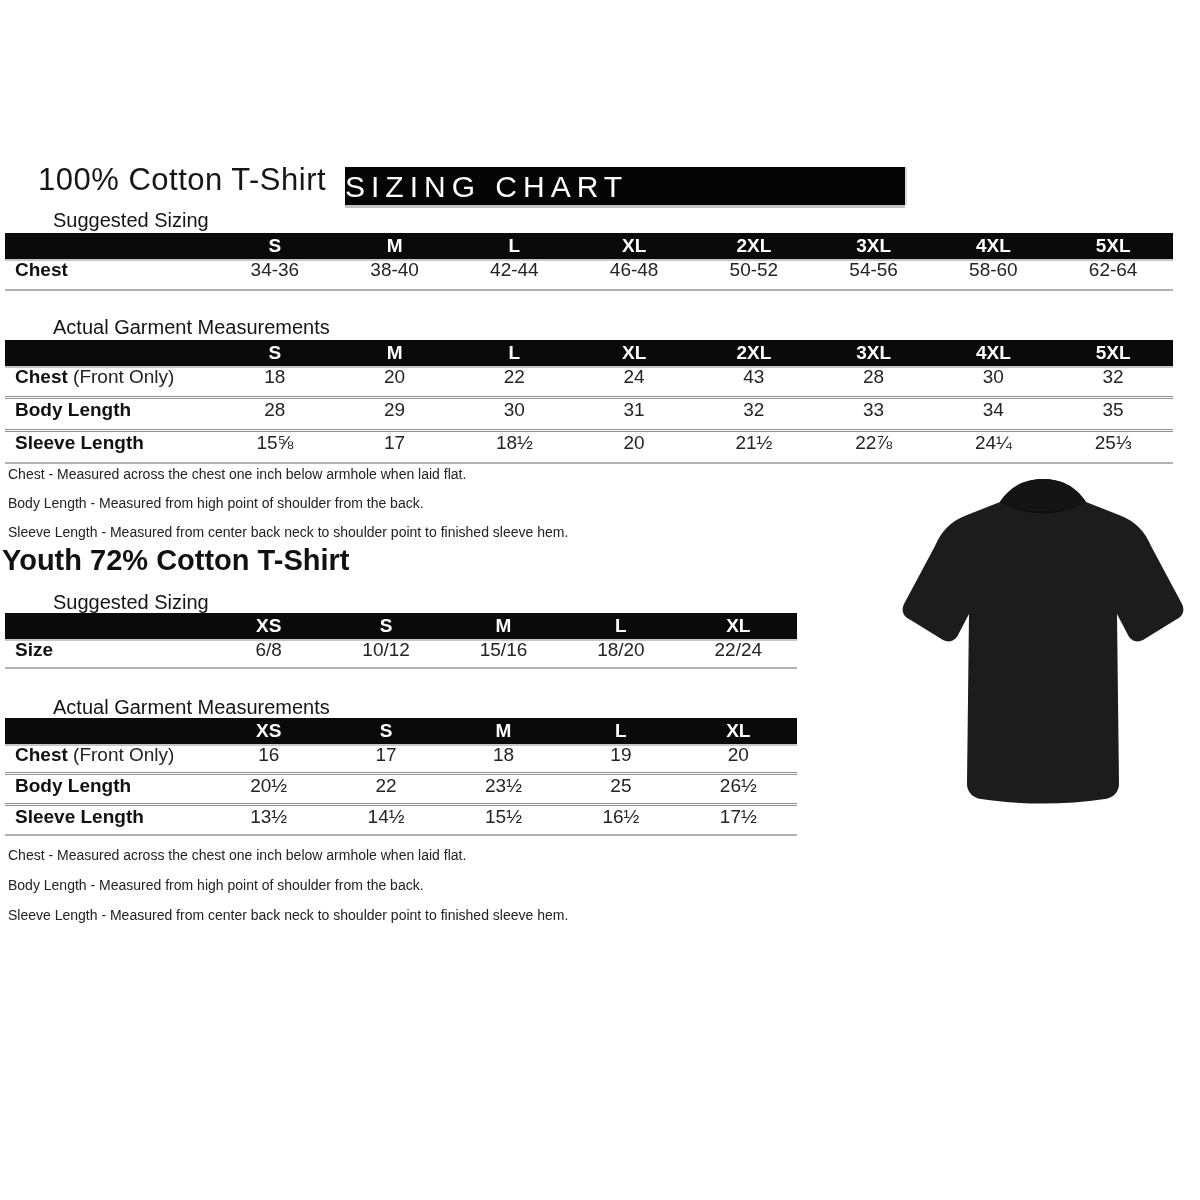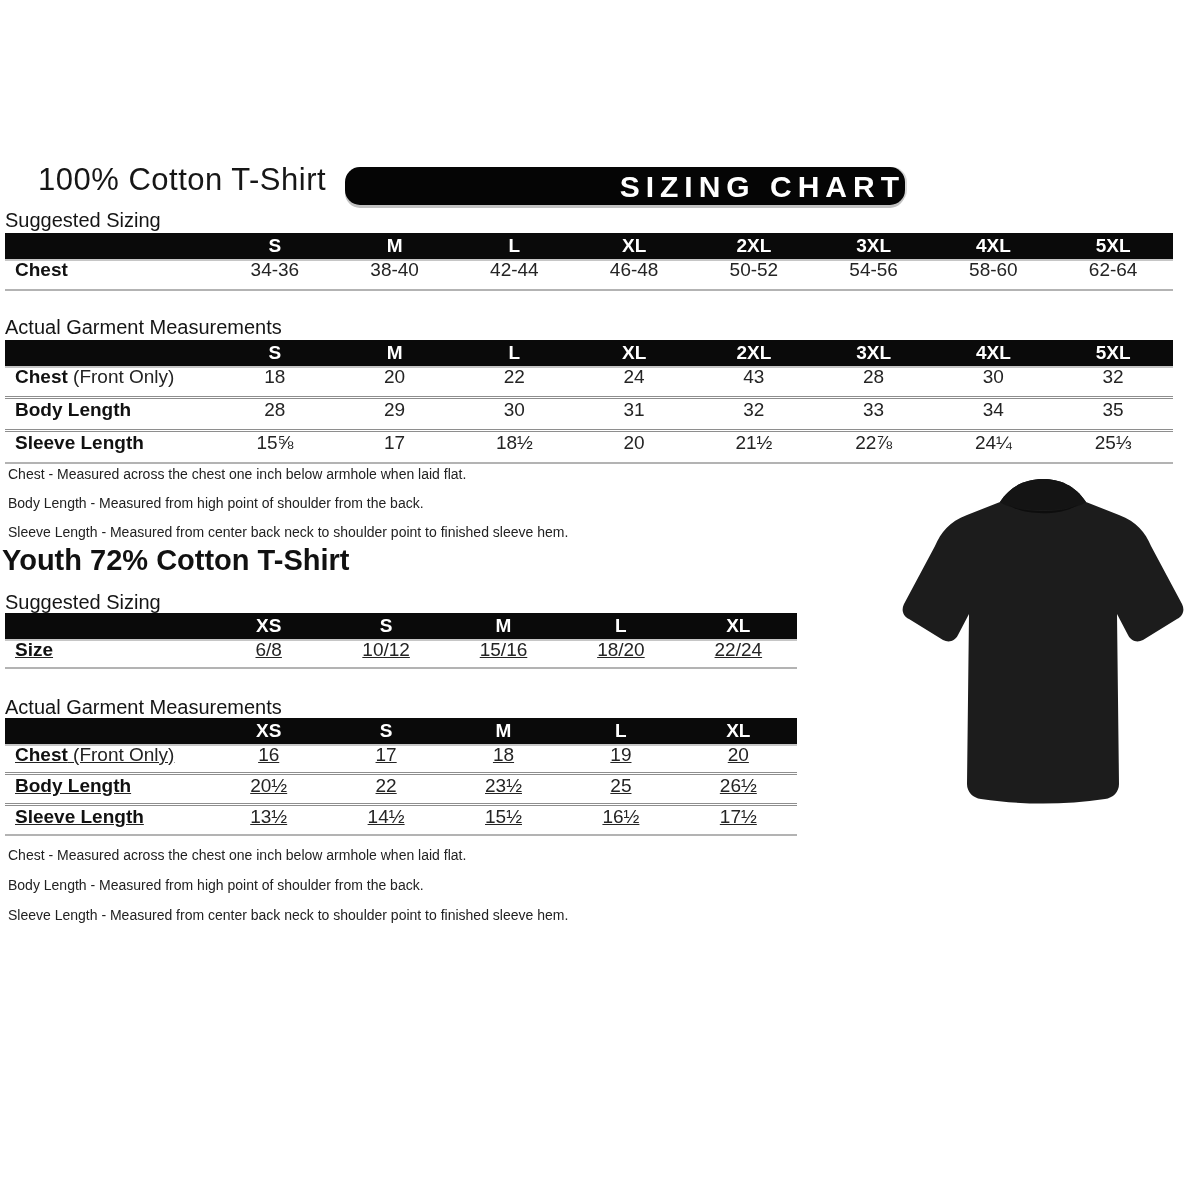--- a/index.html
+++ b/index.html
@@ -7,36 +7,36 @@
     width:1200px;height:1200px;background:#ffffff;position:relative;
     font-family:"Liberation Sans","DejaVu Sans",sans-serif;color:#1a1a1a;
     overflow:hidden;
   }
   .abs{position:absolute;}
 
   
   .page-title{left:14px;top:162px;font-size:31px;font-weight:400;letter-spacing:0.5px;color:#161616;margin-left:24px;}
   .banner{
     left:345px;top:167px;width:560px;height:38px;background:#050505;
-    color:#ffffff;font-weight:bold;font-size:30px;letter-spacing:6px;
-    text-align:right;line-height:39px;box-shadow:0 3px 0 #c2c2c2, 2px 0 0 #d8d8d8;border-radius:15px;
+    color:#ffffff;font-weight:normal;font-size:30px;letter-spacing:6px;
+    text-align:left;line-height:39px;box-shadow:0 3px 0 #c2c2c2, 2px 0 0 #d8d8d8;
   }
-  .section-label{font-size:20px;color:#151515;}
+  .section-label{font-size:20px;color:#151515;margin-left:48px;}
   .youth-title{left:2px;top:544px;font-size:29px;font-weight:bold;color:#111;}
 
   
   .sz-table{background:#fff;}
   .t-head{
     display:flex;align-items:center;height:26px;background:#0a0a0a;
     box-shadow:0 2px 0 #c6c6c6;
   }
   .t-head .t-col{color:#ffffff;font-weight:bold;font-size:19px;}
   .t-row{display:flex;align-items:flex-start;font-size:19px;color:#242424;}
   .adult-table .t-row{height:30px;}
-  .youth-table .t-row{height:28px;text-decoration:underline;}
+  .youth-table .t-row{height:28px;}
   .t-row + .t-row{border-top:3px double #8e8e8e;}
   .sz-table .t-row:last-child{border-bottom:2px solid #b3b3b3;}
   .t-col{flex:1;text-align:center;}
   .t-label{flex:none;text-align:left;padding-left:10px;font-size:19px;}
   .adult-table .t-label{width:200px;}
   .youth-table .t-label{width:195px;}
   .t-label b{font-weight:bold;color:#111;}
   .adult-table{width:1168px;}
   .youth-table{width:792px;}
 

